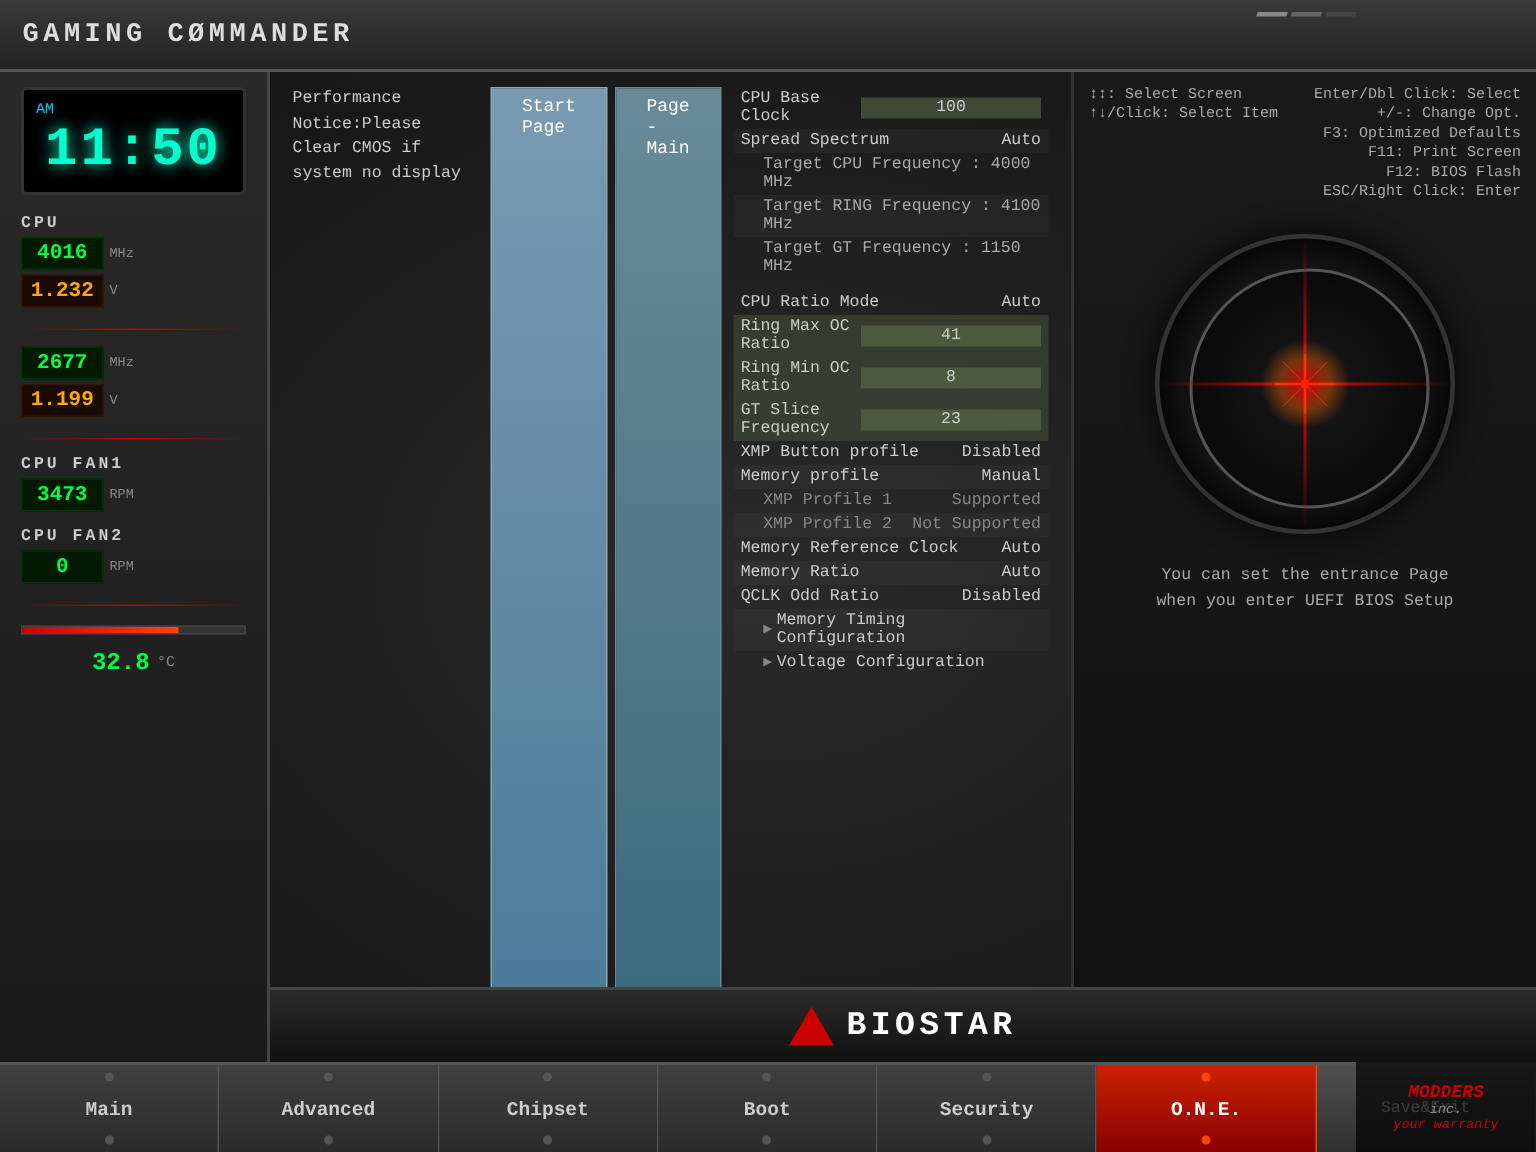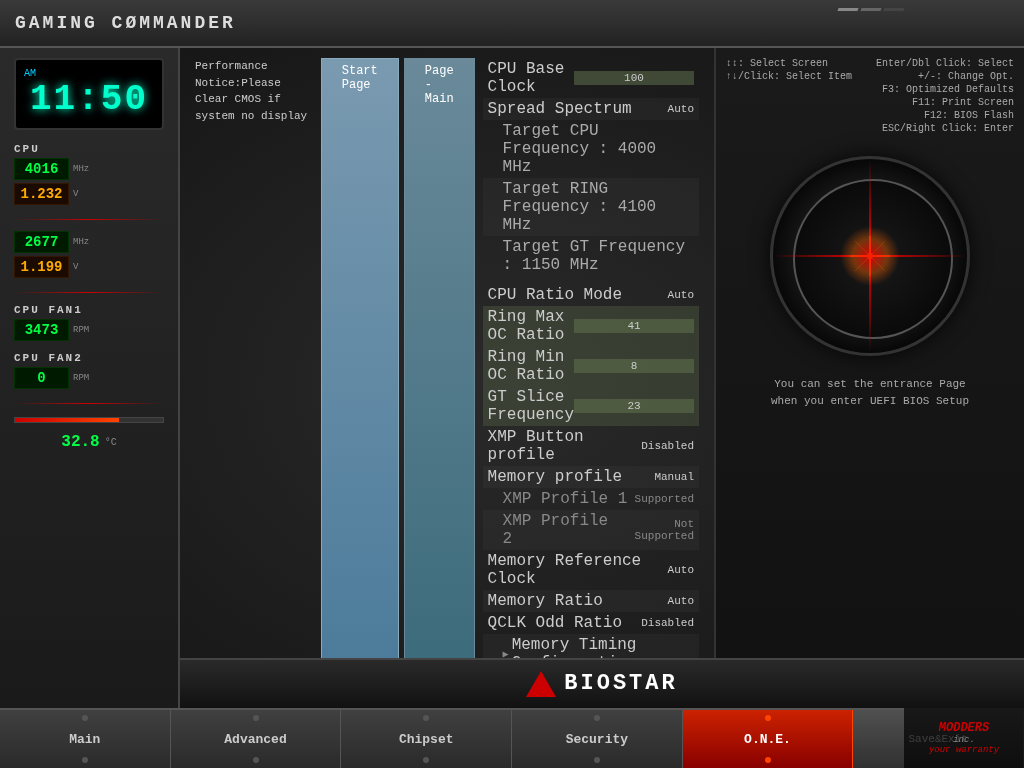--- a/index.html
+++ b/index.html
@@ -230,21 +230,21 @@
     .bios-row:nth-child(even) {
       background: rgba(255,255,255,0.03);
     }
 
     .bios-row-highlight {
       background: rgba(100,120,80,0.3) !important;
     }
 
     .bios-label {
       color: #cccccc;
-      font-size: 16px;
+      font-size: 11px;
     }
 
     .bios-value {
       color: #cccccc;
       font-size: 11px;
       text-align: right;
     }
 
     .bios-value-selected {
       background: rgba(100,120,80,0.5);
@@ -788,20 +788,25 @@
       <span>Advanced</span>
       <div class="nav-tab-dot-bottom"></div>
     </div>
 
     <div class="nav-tab">
       <div class="nav-tab-dot"></div>
       <span>Chipset</span>
       <div class="nav-tab-dot-bottom"></div>
     </div>
 
+    <div class="nav-tab">
+      <div class="nav-tab-dot"></div>
+      <span>Boot</span>
+      <div class="nav-tab-dot-bottom"></div>
+    </div>
 
     <div class="nav-tab">
       <div class="nav-tab-dot"></div>
       <span>Security</span>
       <div class="nav-tab-dot-bottom"></div>
     </div>
 
     <div class="nav-tab active">
       <div class="nav-tab-dot" style="background:#ff4400;"></div>
       <span>O.N.E.</span>

